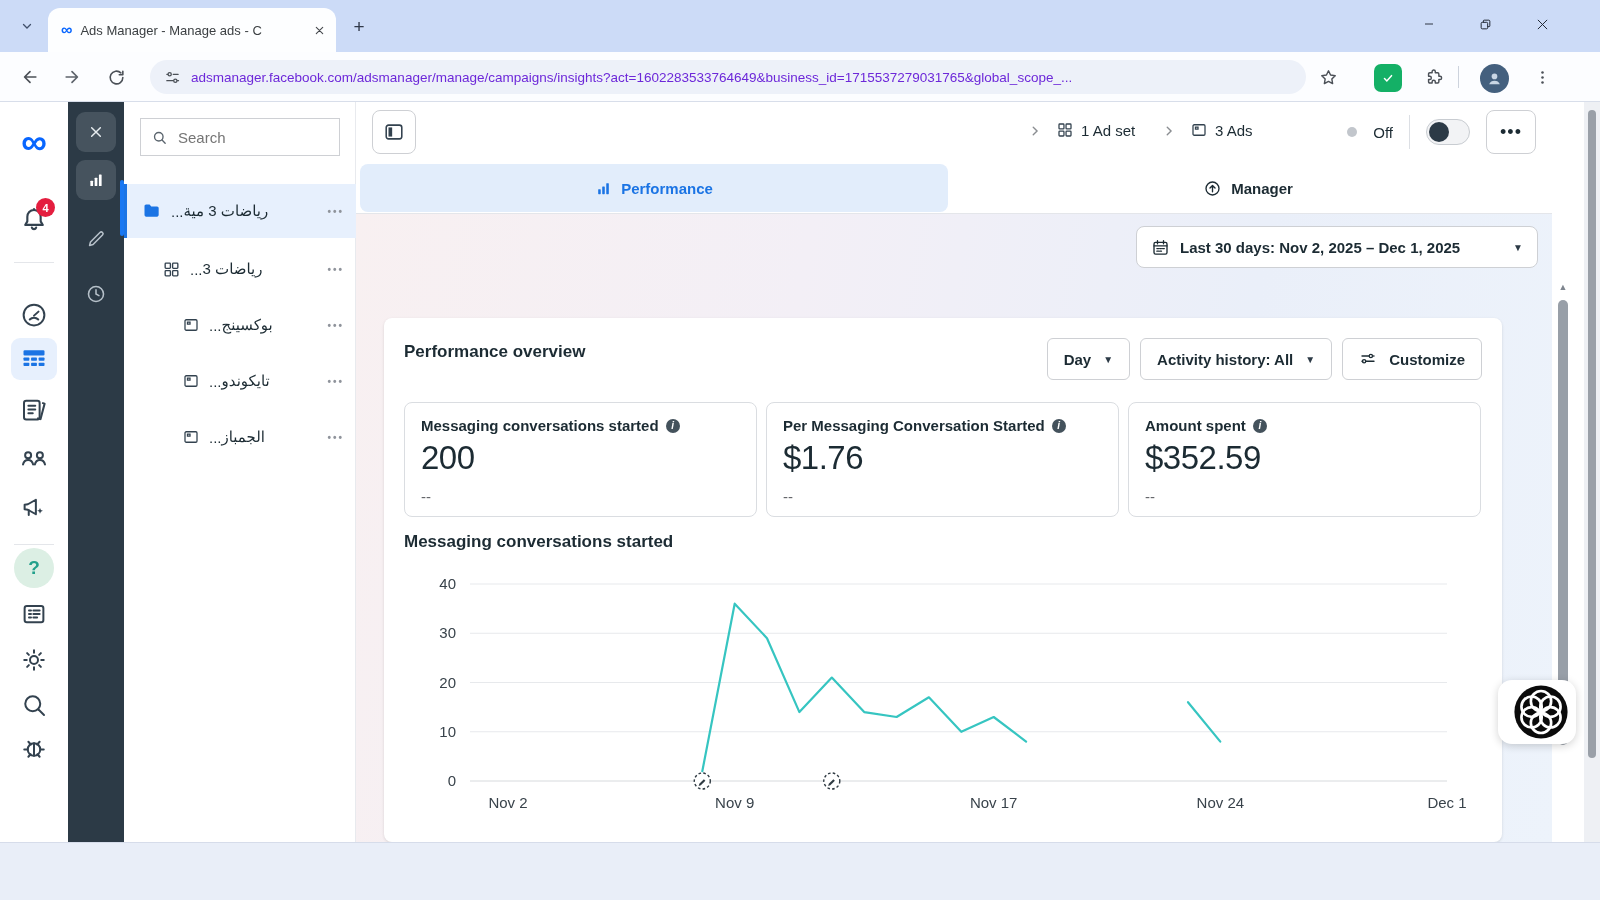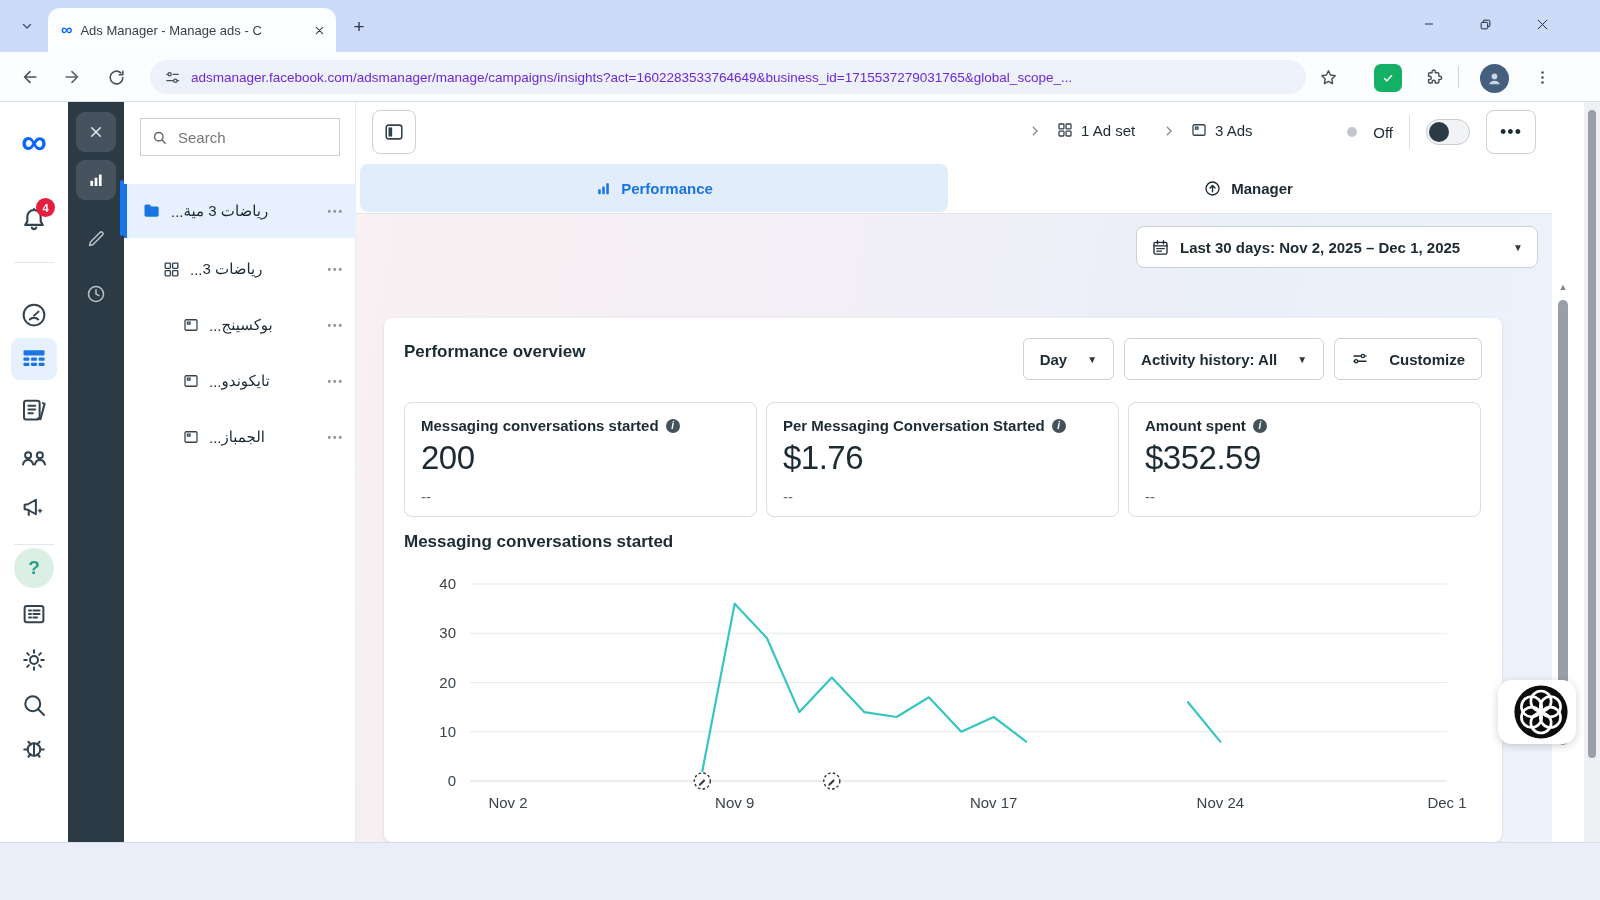--- a/index.html
+++ b/index.html
@@ -55,21 +55,21 @@
 .knob{position:absolute;left:2px;top:2px;width:20px;height:20px;border-radius:10px;background:#2c3a46}
 .menubtn{width:50px;height:44px;border:1px solid #ced0d4;border-radius:8px;display:flex;align-items:center;justify-content:center;font-size:18px;color:#1c2b33;letter-spacing:1px}
 .tabsrow{position:absolute;left:0;top:60px;width:1196px;height:52px;background:#fff;border-bottom:1px solid #e4e6ea}
 .ptab{position:absolute;left:4px;top:2px;width:588px;height:48px;background:#e2edfb;border-radius:8px;display:flex;align-items:center;justify-content:center;gap:9px;font-size:15px;font-weight:700;color:#1b74e4}
 .atab{position:absolute;left:592px;top:2px;width:600px;height:48px;display:flex;align-items:center;justify-content:center;gap:9px;font-size:15px;font-weight:600;color:#1c2b33}
 .content{position:absolute;left:0;top:112px;width:1196px;height:628px;background:linear-gradient(100deg,#f8f0f1 0%,#f3eff6 35%,#eaeff9 70%,#edf3fb 100%)}
 .datebtn{position:absolute;right:14px;top:12px;width:402px;height:42px;background:#fff;border:1px solid #ced0d4;border-radius:8px;display:flex;align-items:center;padding:8px 14px;gap:10px;font-size:15px;font-weight:600;color:#1c2b33}
 .card{position:absolute;left:28px;top:104px;width:1118px;height:524px;background:#fff;border-radius:8px;box-shadow:0 1px 3px rgba(0,0,0,.12)}
 .ovtitle{position:absolute;left:20px;top:24px;font-size:17px;font-weight:700;color:#1c2b33}
 .btnrow{position:absolute;right:20px;top:20px;display:flex;gap:10px}
-.wbtn{height:42px;background:#fff;border:1px solid #ced0d4;border-radius:6px;display:flex;align-items:center;justify-content:center;gap:20px;font-size:15px;font-weight:600;color:#1c2b33;padding:12px 16px}
+.wbtn{height:42px;background:#fff;border:1px solid #ced0d4;border-radius:6px;display:flex;align-items:center;justify-content:center;gap:12px;font-size:15px;font-weight:600;color:#1c2b33;padding:12px 16px}
 .caret{font-size:10px;color:#2c3a46}
 .metric{position:absolute;top:84px;width:353px;height:115px;border:1px solid #dadde1;border-radius:8px;padding:14px 16px;background:#fff}
 .m-head{display:flex;align-items:center;gap:7px;font-size:15px;font-weight:600;color:#1c2b33}
 .info{width:14px;height:14px;border-radius:7px;background:#44525c;color:#fff;font-size:10px;font-weight:700;display:flex;align-items:center;justify-content:center;font-style:italic}
 .m-value{margin-top:5px;font-size:33px;color:#1c2b33;letter-spacing:-.5px}
 .m-sub{margin-top:11px;font-size:15px;color:#65676b}
 .charttitle{position:absolute;left:20px;top:214px;font-size:17px;font-weight:700;color:#1c2b33}
 #chartbox{position:absolute;left:8px;top:238px;width:1086px;height:272px}
 
 .inner-sb{position:absolute;left:1558px;top:198px;width:10px;height:445px;background:#989fa8;border-radius:5px}

